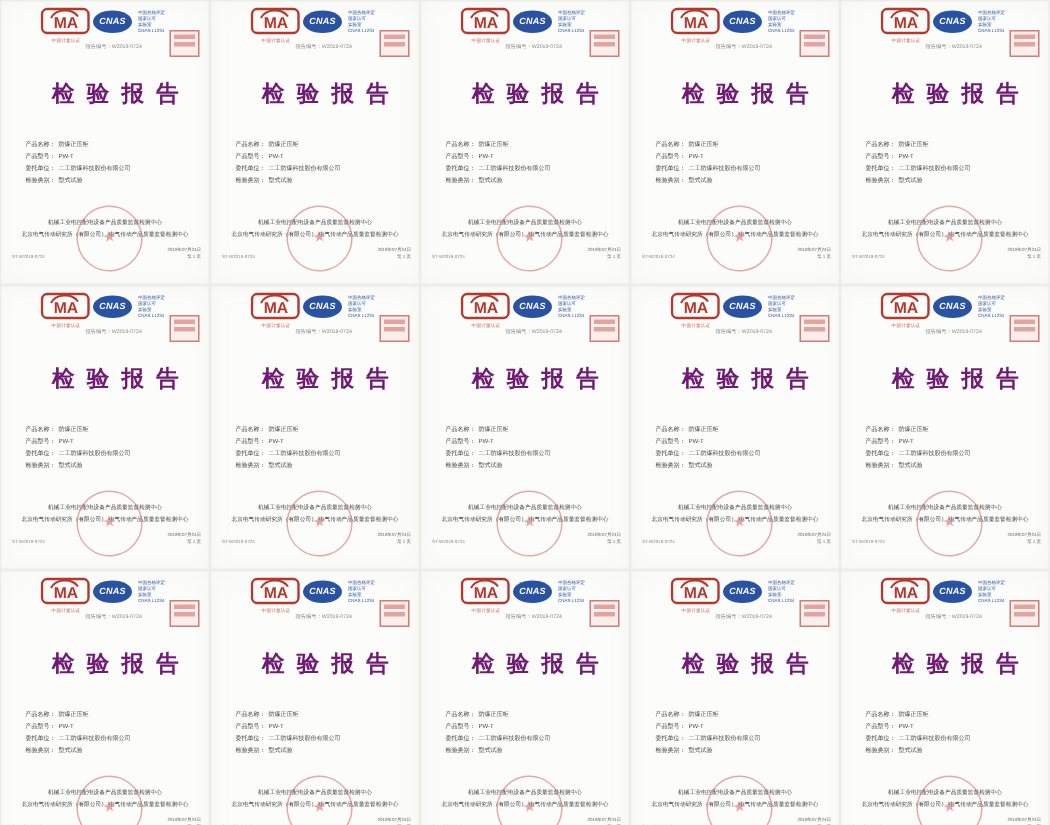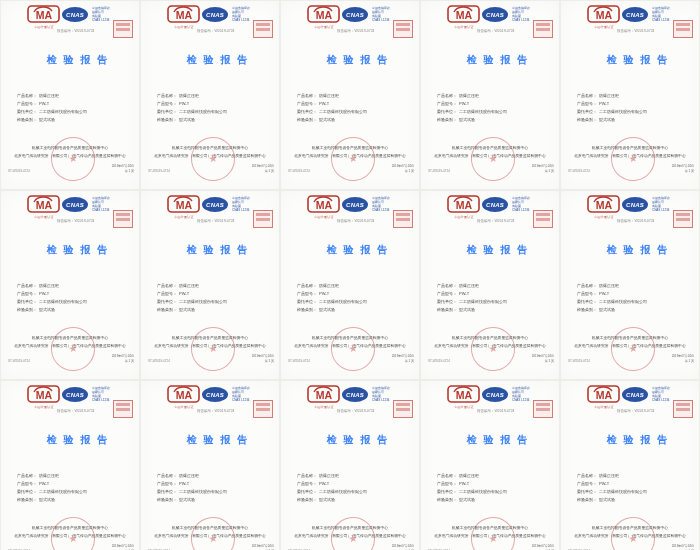--- a/index.html
+++ b/index.html
@@ -38,21 +38,21 @@
   }
   
   .corner-stamp{
     position:absolute;right:7px;top:20px;width:18px;height:16px;
     border:1px solid rgba(199,96,88,0.8);background:rgba(248,216,212,0.35);
   }
   .corner-stamp .stamp-row{height:3px;margin:2px 2px 0 2px;background:rgba(199,90,84,0.5);}
   
   .title{
     position:absolute;left:0;right:0;top:53px;text-align:center;
-    font-size:10px;font-weight:bold;letter-spacing:2px;color:#3b82f6;white-space:nowrap;padding-left:16px;
+    font-size:15px;font-weight:bold;letter-spacing:2px;color:#701a75;white-space:nowrap;padding-left:16px;
   }
   
   .fields{position:absolute;left:17px;top:92px;}
   .field-row{font-size:4px;line-height:8px;color:#4a4a4a;white-space:nowrap;}
   .f-label{color:#3c3c3c;}
   .f-value{margin-left:2px;color:#4a4a4a;}
   
   .org{position:absolute;left:0;right:0;top:145px;text-align:center;
     font-size:3.8px;line-height:7.5px;color:#3d3d3d;white-space:nowrap;}
   

